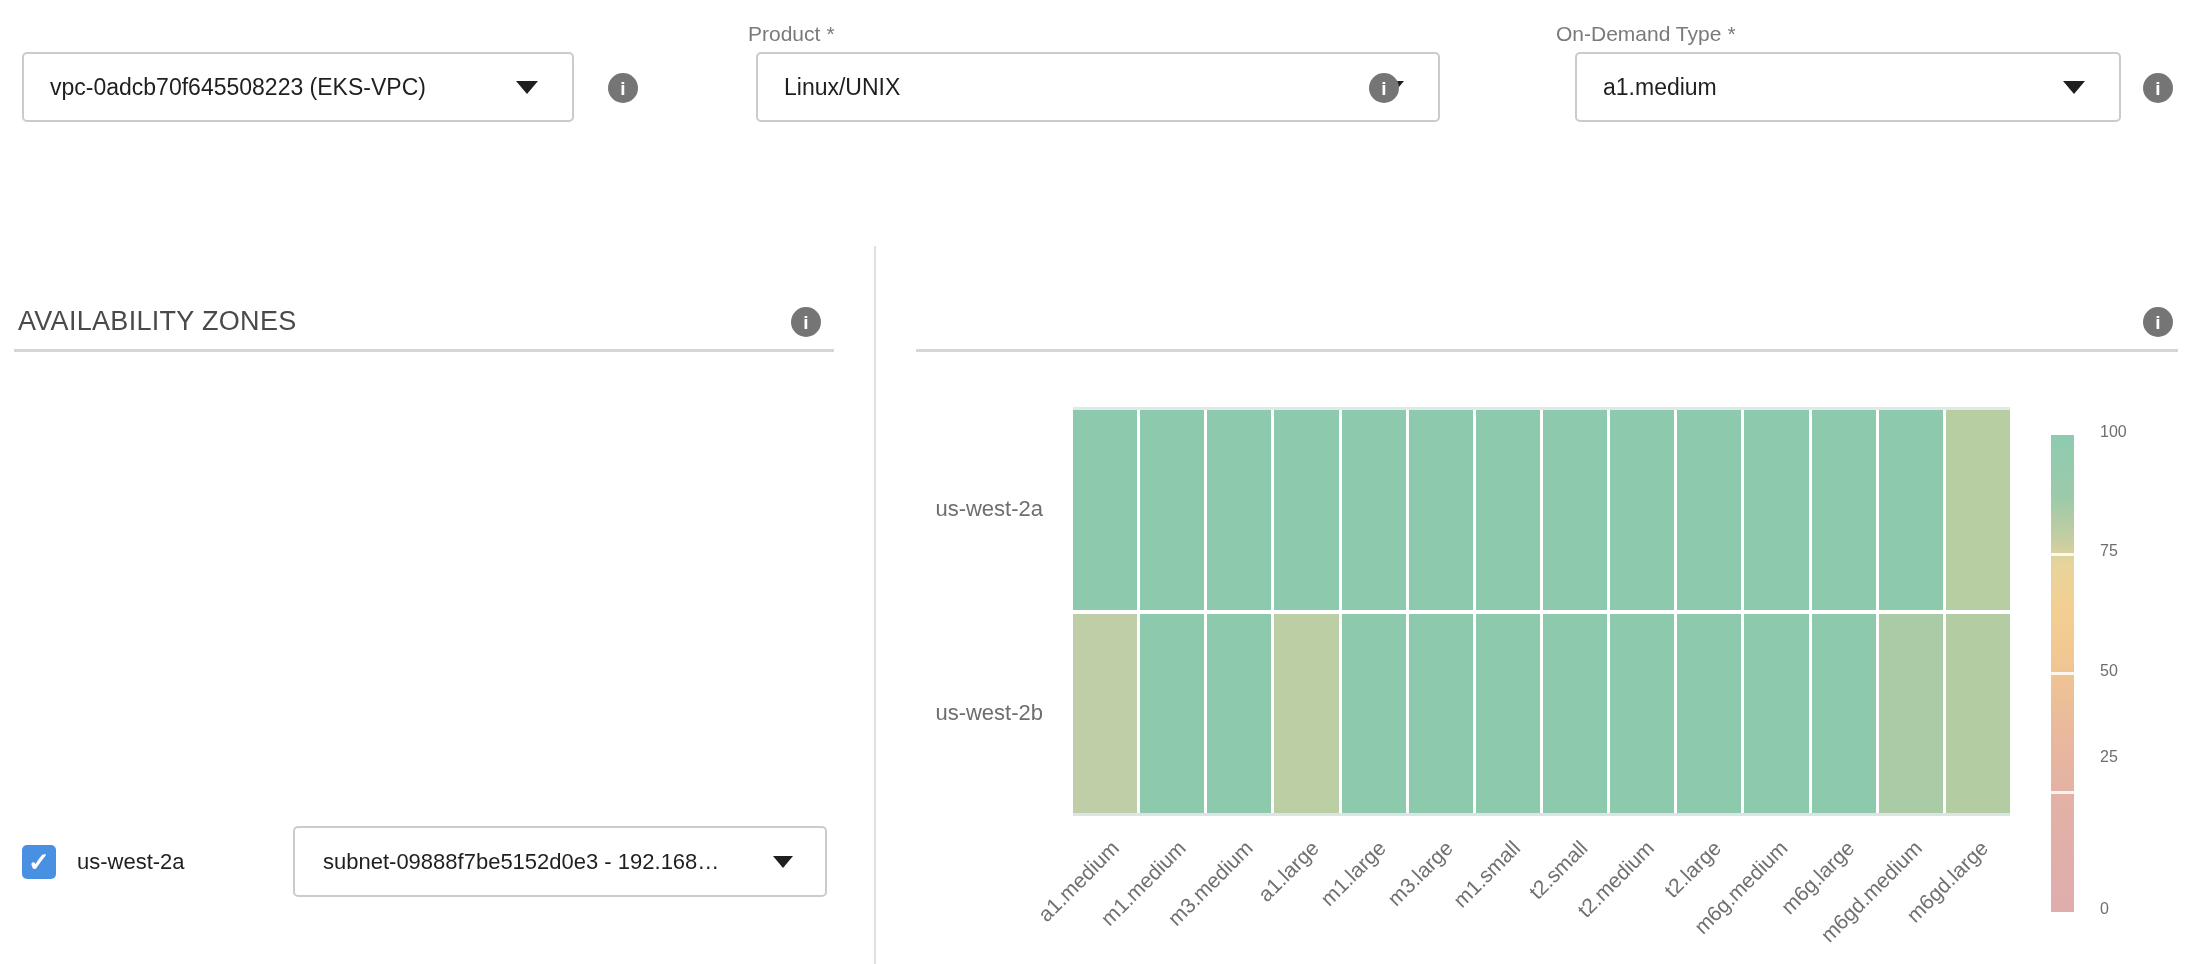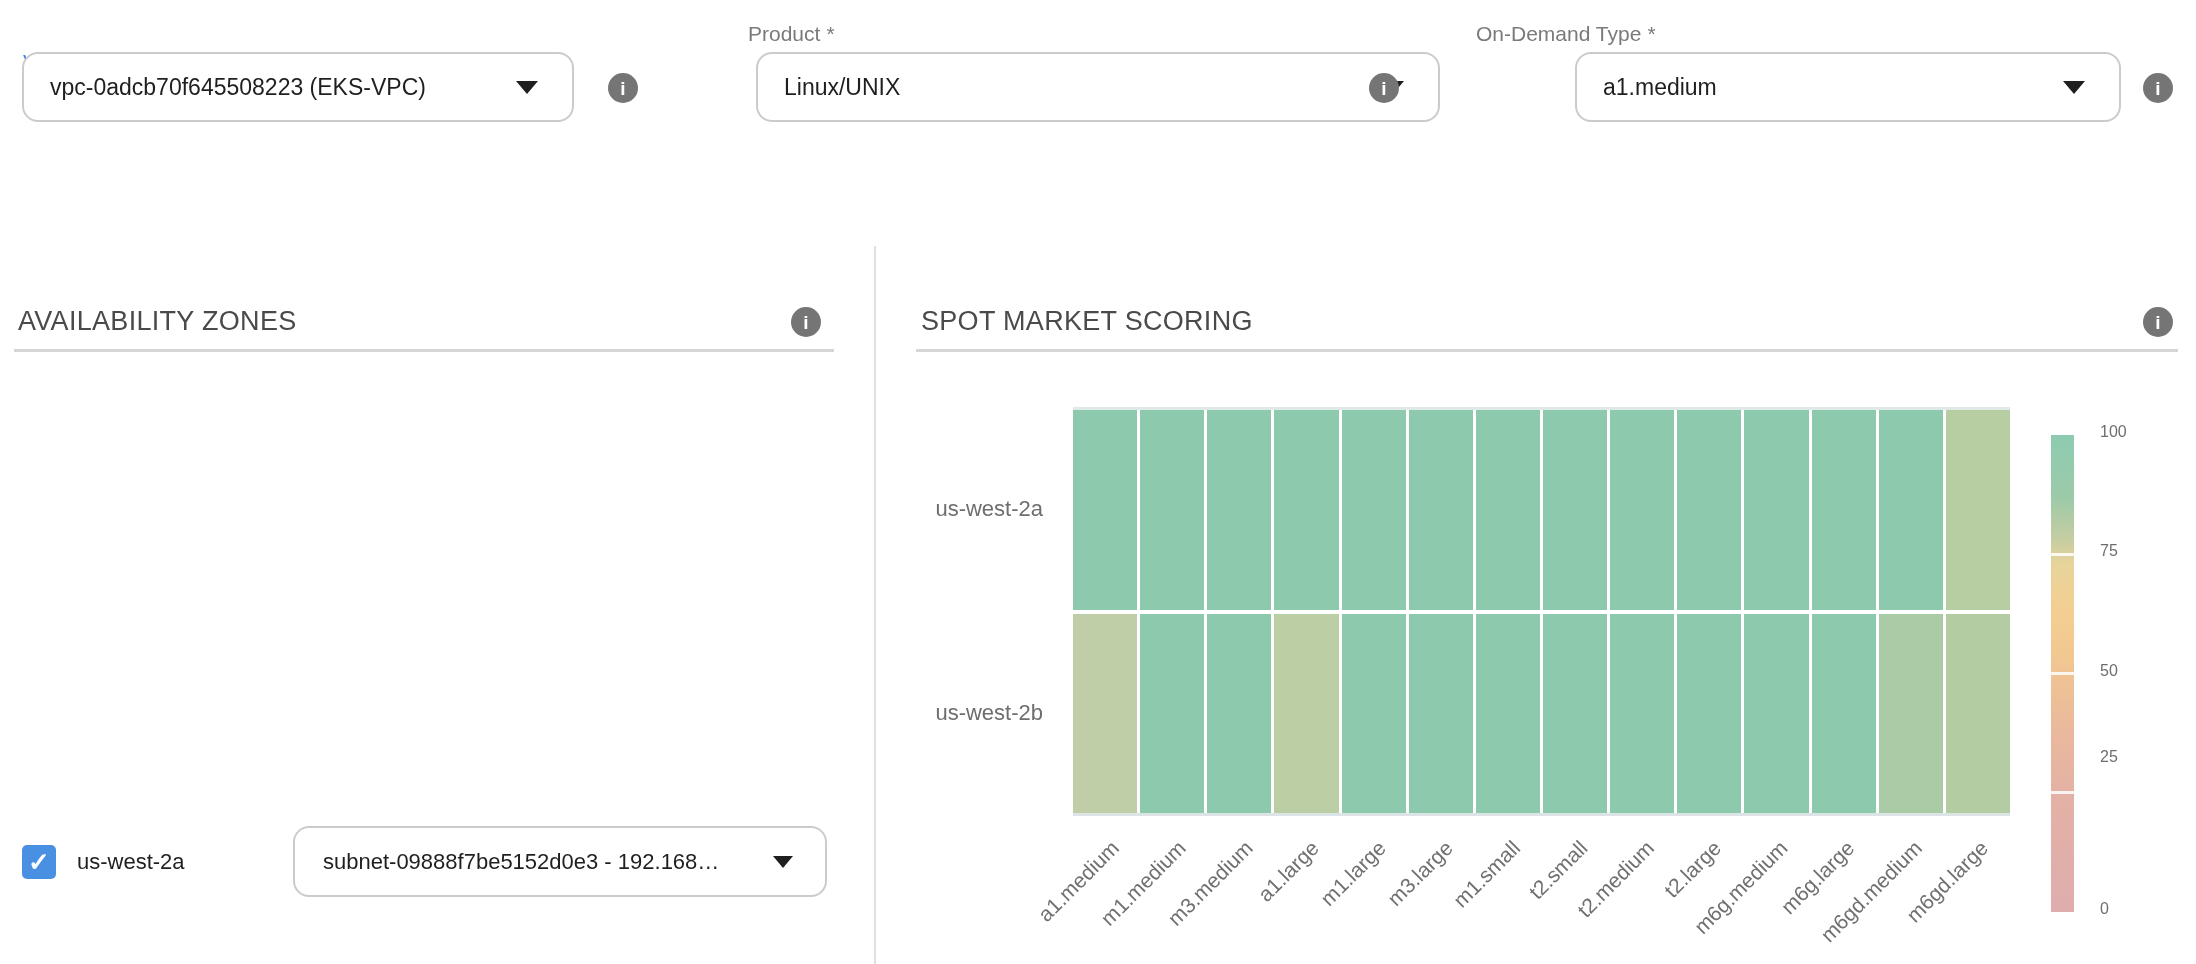--- a/index.html
+++ b/index.html
@@ -5,38 +5,38 @@
   html,body{margin:0;padding:0;background:#ffffff;}
   body{font-family:"Liberation Sans", sans-serif; color:#202020;}
   .canvas{position:relative;width:2196px;height:964px;background:#fff;overflow:hidden;}
 
   
   .field-label{position:absolute;font-size:21px;color:#7a7a7a;white-space:nowrap;}
   .field-label .star{margin-left:6px;}
   .field-label.focused{color:#4285f4;}
   .field-label.focused .star{color:#e8453c;}
 
-  .select-box{position:absolute;background:#fff;border:2px solid #cbcbcb;border-radius:16px;
+  .select-box{position:absolute;background:#fff;border:2px solid #cbcbcb;border-radius:5px;
     display:flex;align-items:center;box-sizing:border-box;}
   .select-box .value{font-size:23px;color:#1f1f1f;padding-left:26px;white-space:nowrap;overflow:hidden;
     text-overflow:ellipsis;flex:1;}
   .caret{width:0;height:0;border-left:11px solid transparent;border-right:11px solid transparent;
     border-top:13px solid #1f1f1f;margin-right:34px;flex:0 0 auto;}
 
   .info-icon{position:absolute;width:30px;height:30px;border-radius:50%;background:#757575;
     color:#fff;font-weight:bold;font-size:19px;display:flex;align-items:center;justify-content:center;
     line-height:1;}
 
   #f-vpc-label{left:23px;top:22px;margin-top:28px;}
   #f-vpc-box{left:22px;top:52px;width:552px;height:70px;}
   #f-vpc-info{left:608px;top:73px;}
   #f-product-label{left:748px;top:22px;}
   #f-product-box{left:756px;top:52px;width:684px;height:70px;}
   #f-product-info{left:1369px;top:73px;}
-  #f-odt-label{left:1476px;top:22px;}
+  #f-odt-label{left:1556px;top:22px;}
   #f-odt-box{left:1575px;top:52px;width:546px;height:70px;}
   #f-odt-info{left:2143px;top:73px;}
 
   
   .v-divider{position:absolute;left:874px;top:246px;width:2px;height:718px;background:#e0e0e0;}
   .section-title{position:absolute;font-size:27px;color:#4a4a4a;letter-spacing:0.3px;white-space:nowrap;}
   #az-title{left:18px;top:306px;}
   #sms-title{left:921px;top:306px;}
   #az-info{left:791px;top:307px;}
   #sms-info{left:2143px;top:307px;}
@@ -110,21 +110,20 @@
         <div class="select-box zone-select" style="top: 395px;">
           <div class="value">subnet-09888f7be5152d0e3 - 192.168…</div>
           <div class="caret"></div>
         </div>
       </div>
       <div class="zone-row" style="top: 551px;"></div>
       <div class="zone-row" style="top: 673px;"></div>
       <div class="zone-row" style="top: 793px;"></div>
     </div>
 
-  <div class="section-title" id="sms-title">SPOT MARKET SCORING</div>
   <div class="info-icon" id="sms-info">i</div>
   <div class="section-rule" id="sms-rule"></div>
 
   <div id="hm-plot" style="grid-template-columns: repeat(14, 1fr);">
       <div class="hm-cell" title="us-west-2a / a1.medium: 95" style="background: rgb(140, 201, 173);"></div>
       <div class="hm-cell" title="us-west-2a / m1.medium: 95" style="background: rgb(140, 201, 173);"></div>
       <div class="hm-cell" title="us-west-2a / m3.medium: 95" style="background: rgb(140, 201, 173);"></div>
       <div class="hm-cell" title="us-west-2a / a1.large: 95" style="background: rgb(140, 201, 173);"></div>
       <div class="hm-cell" title="us-west-2a / m1.large: 95" style="background: rgb(140, 201, 173);"></div>
       <div class="hm-cell" title="us-west-2a / m3.large: 95" style="background: rgb(140, 201, 173);"></div>

